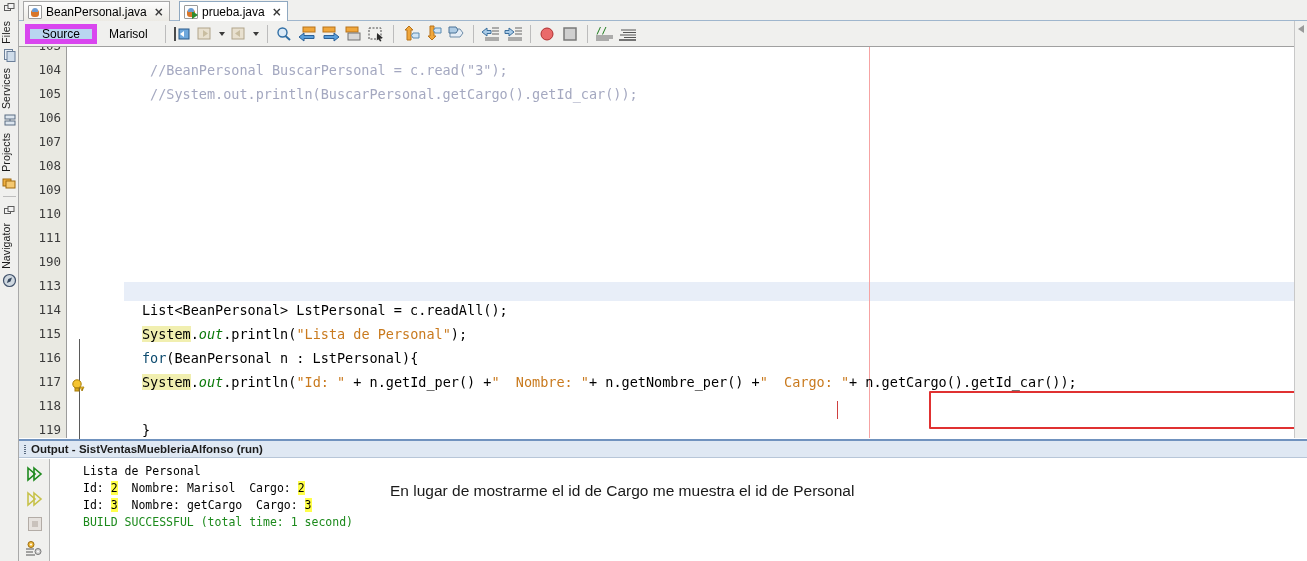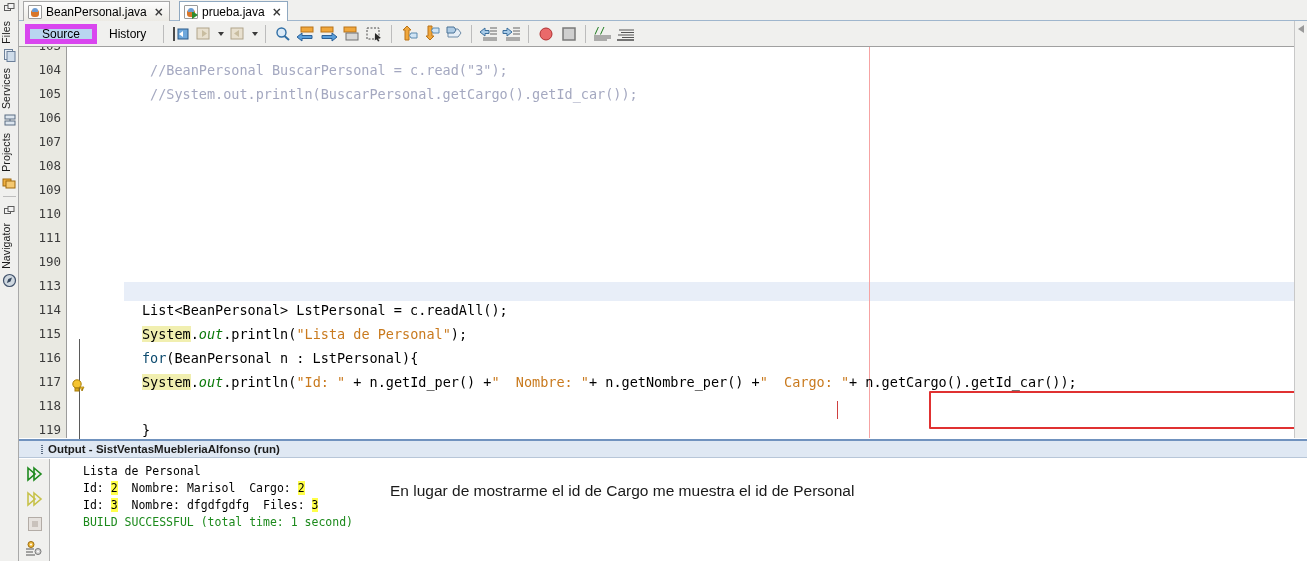--- a/index.html
+++ b/index.html
@@ -191,21 +191,21 @@
     position: absolute; left: 19px; top: 439px; width: 1288px; height: 122px;
     background: #ffffff;
     border-top: 2px solid #7092be;
   }
   .outtitle {
     position: absolute; left: 0; top: 0; width: 1288px; height: 17px;
     background: #dfe8f3;
     border-bottom: 1px solid #b7c6d8;
     display: flex; align-items: center;
     font-size: 11.5px; font-weight: bold; color: #1c1c1c;
-    padding-left: 22px;
+    padding-left: 5px;
   }
   .grip {
     width: 2px; height: 9px;
     border-left: 1px dotted #5a6b80;
     border-right: 1px dotted #5a6b80;
     margin-right: 5px;
   }
   .outside {
     position: absolute; left: 0; top: 18px; width: 31px; height: 104px;
     background: #f0f0ee;
@@ -302,21 +302,21 @@
       <span class="jicon run">
           <span class="jrun"></span>
         </span>
       <span class="tlabel">prueba.java</span>
       <span class="tclose">×</span>
     </div>
   </div>
 
   <div class="toolbar">
     <div class="vtab sel">Source</div>
-    <div class="vtab">History</div>
+    <div class="vtab">Marisol</div>
     <div class="tbsep"></div>
 
     <div class="tbtn">
       <svg width="18" height="16" viewBox="0 0 18 16">
         <rect x="1" y="1" width="2" height="14" fill="#4a4a4a"></rect>
         <rect x="6" y="3" width="10" height="10" fill="#6fa8dc" stroke="#2a5a8a"></rect>
         <path d="M11 5 L7 8 L11 11 Z" fill="#fff"></path>
       </svg>
     </div>
     <div class="tbtn">
@@ -540,20 +540,20 @@
               <line x1="0" y1="12" x2="7" y2="12"></line>
               <line x1="0" y1="15" x2="9" y2="15"></line>
             </g>
         </svg>
       </div>
     </div>
 
     <div class="outbody" id="out-body">
         <div class="oline"><span>Lista de Personal</span></div>
         <div class="oline"><span>Id: </span><span class="o-hl">2</span><span>  Nombre: Marisol  Cargo: </span><span class="o-hl">2</span></div>
-        <div class="oline"><span>Id: </span><span class="o-hl">3</span><span>  Nombre: dfgdfgdfg  Files: </span><span class="o-hl">3</span></div>
+        <div class="oline"><span>Id: </span><span class="o-hl">3</span><span>  Nombre: getCargo  Cargo: </span><span class="o-hl">3</span></div>
         <div class="oline"><span class="o-green">BUILD SUCCESSFUL (total time: 1 second)</span></div>
       </div>
   </div>
 
   <div class="annot">En lugar de mostrarme el id de Cargo me muestra el id de Personal</div>
 
 </div>
 
 </body></html>

